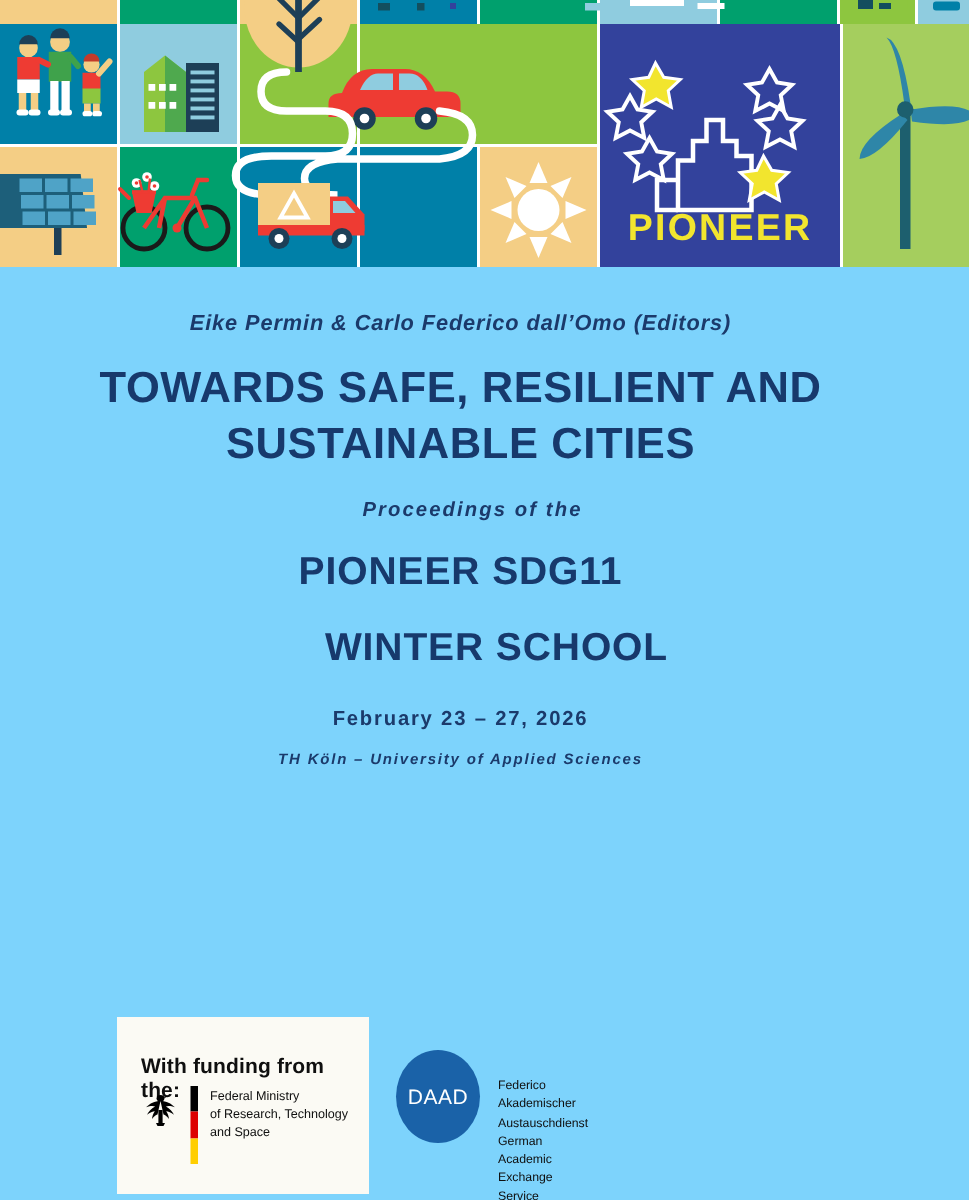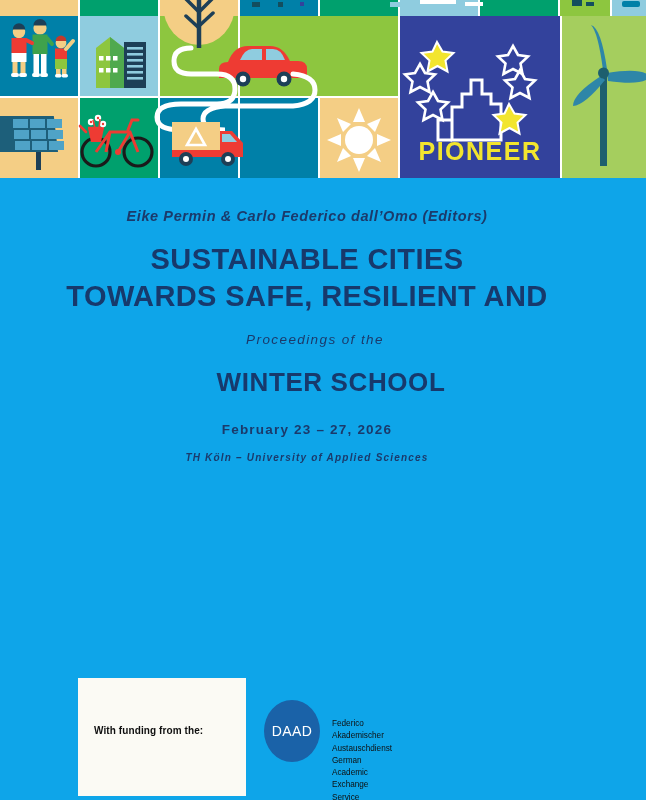--- a/index.html
+++ b/index.html
@@ -2,21 +2,21 @@
 <html><head>
 <meta charset="utf-8">
 <style>
   * { box-sizing: border-box; margin: 0; padding: 0; }
   html, body {
     width: 646px; height: 800px;
     background: #ffffff;
     font-family: "Liberation Sans", sans-serif;
     overflow: hidden;
   }
-  .page { position: relative; width: 646px; height: 800px; background:#0ea5e9; }
+  .page { position: relative; width: 646px; height: 800px; background:#7dd3fc; }
 
   
   .banner {
     position: absolute; left:0; top:0; width:646px; height:178px;
     overflow:hidden;
   }
 
   
   .titleblock {
     position:absolute; left:0; top:178px; width:614px;
@@ -24,21 +24,21 @@
   }
   .editors {
     font-size:14.5px; font-weight:bold; font-style:italic;
     letter-spacing:0.6px; color:#1b3a6b; margin-top:30px;
   }
   .maintitle {
     font-size:29px; font-weight:bold; color:#17396c;
     letter-spacing:0.4px; line-height:1.26; margin-top:17px;
   }
   .proc {
-    font-size:13.5px; font-weight:normal; font-style:italic;
+    font-size:13.5px; font-weight:bold; font-style:italic;
     letter-spacing:1.4px; color:#1b3a6b; margin-top:18px;margin-left:16px;
   }
   .sub1 {
     font-size:26px; font-weight:bold; color:#17396c;
     letter-spacing:0.6px; margin-top:18px;
   }
   .sub2 {
     font-size:26px; font-weight:bold; color:#17396c;
     letter-spacing:0.6px; margin-top:20px;padding-left:48px;
   }
@@ -55,23 +55,22 @@
   .eurow { position:absolute; left:0; top:530px; width:646px; height:130px; }
 
   
   .funders { position:absolute; left:0; top:678px; width:646px; height:122px; }
   .bmbf-card {
     position:absolute; left:78px; top:0px; width:168px; height:118px;
     background:#fbfaf4;
   }
   .withfunding {
     position:absolute; left:16px; top:24px;
-    font-size:10px; color:#0f0f0f; font-weight:600;
+    font-size:14px; color:#0f0f0f; font-weight:600;
     letter-spacing:0.1px;
-    margin-top:23px;
   }
   .bmbf-logo { position:absolute; left:16px; top:48px; width:148px; height:48px; }
   .eagle { position:absolute; left:0; top:0; width:26px; height:26px; }
   .flagbar { position:absolute; left:33px; top:-2px; width:5px; height:52px; }
   .flagbar i { display:block; width:5px; height:17.3px; }
   .bmbf-text {
     position:absolute; left:46px; top:-1px;
     font-size:8.4px; line-height:1.42; color:#0f0f0f;
   }
 
@@ -300,39 +299,62 @@
           <circle cx="603.5" cy="73" r="5.5" fill="#1D5F6E"></circle>
         </g>
 
       </g>
     </svg>
   </div>
 
   <div class="titleblock">
     <div class="editors">Eike Permin &amp; Carlo Federico dall’Omo (Editors)</div>
     <div class="maintitle">
+      <div>TOWARDS SAFE, RESILIENT AND</div>
       <div>SUSTAINABLE CITIES</div>
-      <div>TOWARDS SAFE, RESILIENT AND</div>
     </div>
     <div class="proc">Proceedings of the</div>
+    <div class="sub1">PIONEER SDG11</div>
     <div class="sub2">WINTER SCHOOL</div>
     <div class="dateline">February 23 – 27, 2026</div>
     <div class="venue">TH Köln – University of Applied Sciences</div>
   </div>
 
   <div class="eurow">
     
     
     
   </div>
 
   <div class="funders">
 
     <div class="bmbf-card">
       <div class="withfunding">With funding from the:</div>
+      <div class="bmbf-logo">
+        <svg class="eagle" viewBox="0 0 26 26">
+          <g fill="#000000">
+            <ellipse cx="13" cy="6.2" rx="2.6" ry="2.2"></ellipse>
+            <path d="M15.4 5.2 l3.4 -1 l-3.2 2z"></path>
+            <path d="M13 8 c-4 0 -7 1.6 -9.6 4.2 c2.4 -1 4.6 -1.2 6 -0.6 c-2.6 1.4 -4.4 3.4 -5.4 5.6 c2 -1.6 3.8 -2.4 5.2 -2.4 c-1.2 1.8 -1.8 3.6 -1.8 5.2 c1.2 -1.6 2.4 -2.6 3.6 -3z"></path>
+            <path d="M13 8 c4 0 7 1.6 9.6 4.2 c-2.4 -1 -4.6 -1.2 -6 -0.6 c2.6 1.4 4.4 3.4 5.4 5.6 c-2 -1.6 -3.8 -2.4 -5.2 -2.4 c1.2 1.8 1.8 3.6 1.8 5.2 c-1.2 -1.6 -2.4 -2.6 -3.6 -3z"></path>
+            <rect x="11.6" y="14" width="2.8" height="9"></rect>
+            <path d="M10 22.6 h6 l-1 2 h-4z"></path>
+          </g>
+        </svg>
+        <div class="flagbar">
+          <i style="background:#000000"></i>
+          <i style="background:#DD0000"></i>
+          <i style="background:#FFCE00"></i>
+        </div>
+        <div class="bmbf-text">
+          <div>Federal Ministry</div>
+          <div>of Research, Technology</div>
+          <div>and Space</div>
+        </div>
+      </div>
     </div>
 
     <div class="daad">
       <div class="daad-circle">
         <span>DAAD</span>
       </div>
       <div class="daad-text">
         <div>Federico Akademischer Austauschdienst</div>
         <div>German Academic Exchange Service</div>
       </div>

